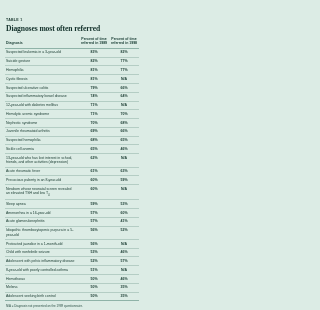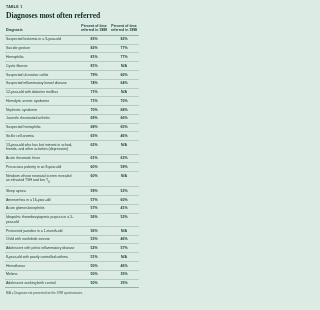--- a/index.html
+++ b/index.html
@@ -6,21 +6,21 @@
   body{
     width:144px;height:310px;overflow:hidden;
     background:#dcece5;
     font-family:"Liberation Sans", sans-serif;
     -webkit-font-smoothing:antialiased;
   }
   .table-card{
     box-sizing:border-box;
     width:144px;height:310px;
     background:#dcece5;
-    padding:5px 5px 0 5px;
+    padding:18px 5px 0 5px;
   }
   .table-label{
     font-size:3.6px;
     font-weight:bold;
     letter-spacing:.25px;
     color:#1e3b33;
     line-height:5px;
     margin:0 0 1px 1px;
   }
   .table-title{

